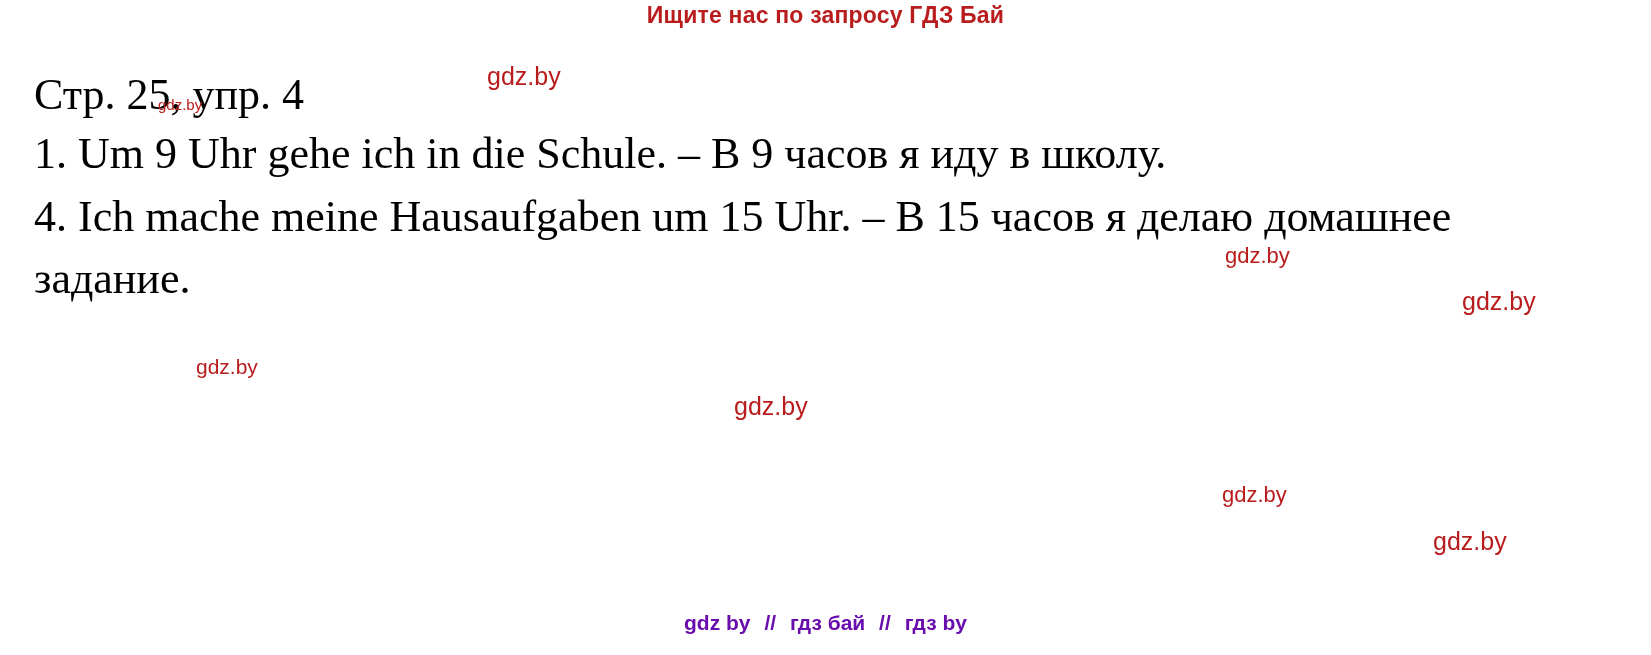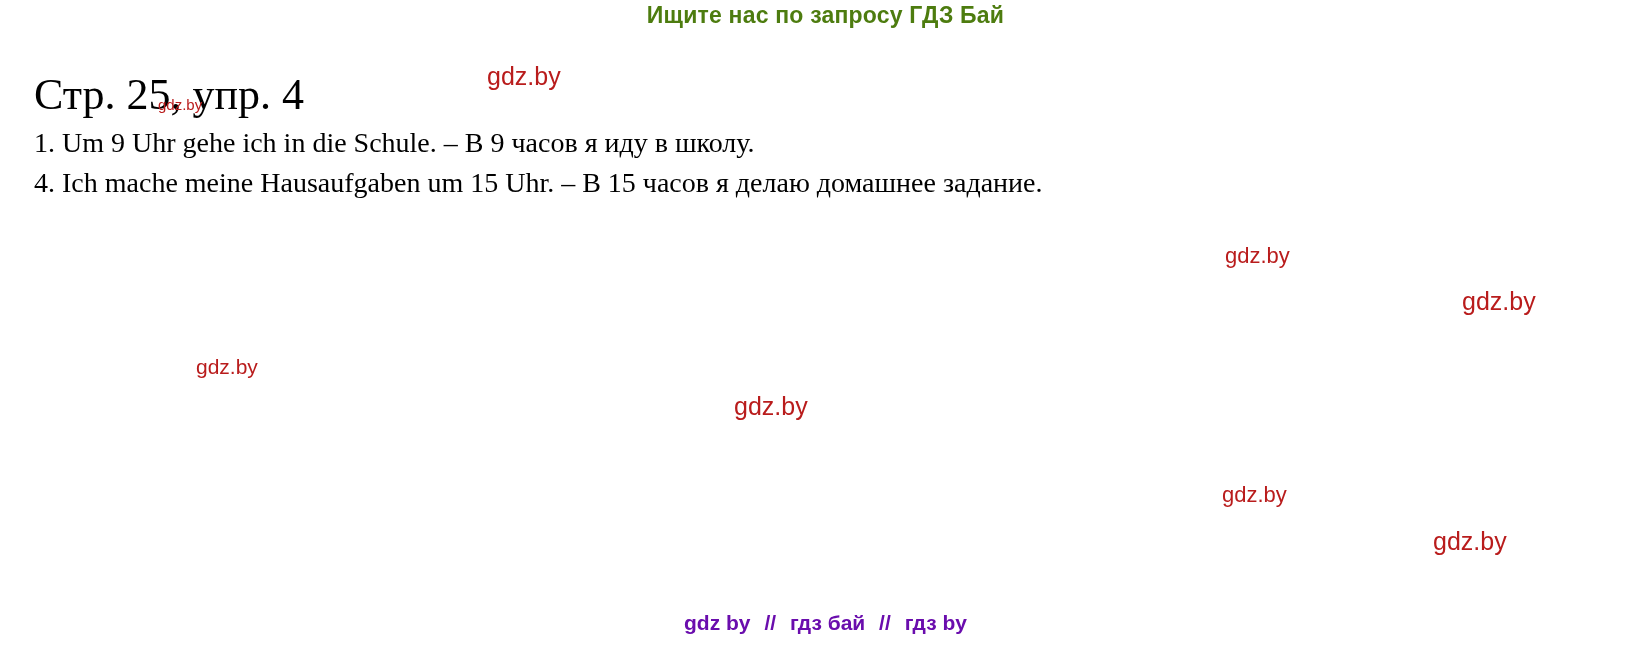--- a/index.html
+++ b/index.html
@@ -21,21 +21,21 @@
     width: 1651px;
     height: 655px;
   }
 
   .top-banner {
     position: absolute;
     top: 2px;
     left: 0;
     width: 100%;
     text-align: center;
-    color: #4d7c0f;
+    color: #b91c1c;
     font-family: "Liberation Sans", sans-serif;
     font-weight: bold;
     font-size: 23px;
     letter-spacing: 0.2px;
   }
 
   .content {
     position: absolute;
     top: 46px;
     left: 34px;
@@ -44,21 +44,21 @@
   }
 
   .heading {
     font-size: 44px;
     line-height: 1.12;
     margin: 0 0 4px 0;
     white-space: pre;
   }
 
   .line {
-    font-size: 28px;
+    font-size: 44px;
     line-height: 1.42;
     margin: 0;
     white-space: pre-wrap;
   }
 
   .bottom-links {
     position: absolute;
     bottom: 20px;
     left: 0;
     width: 100%;

